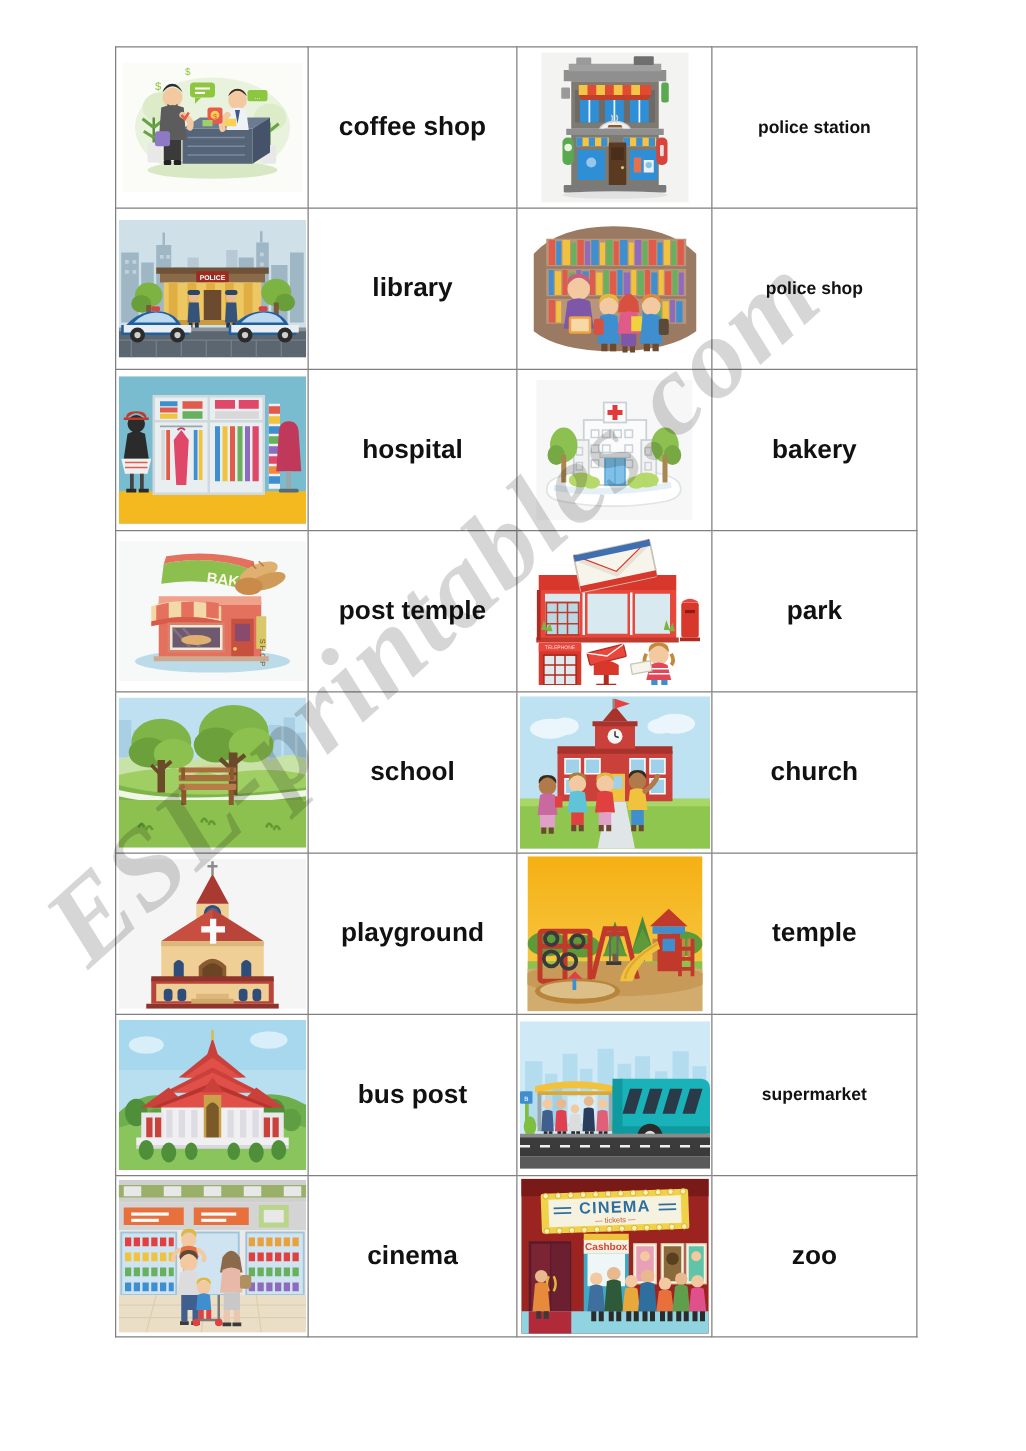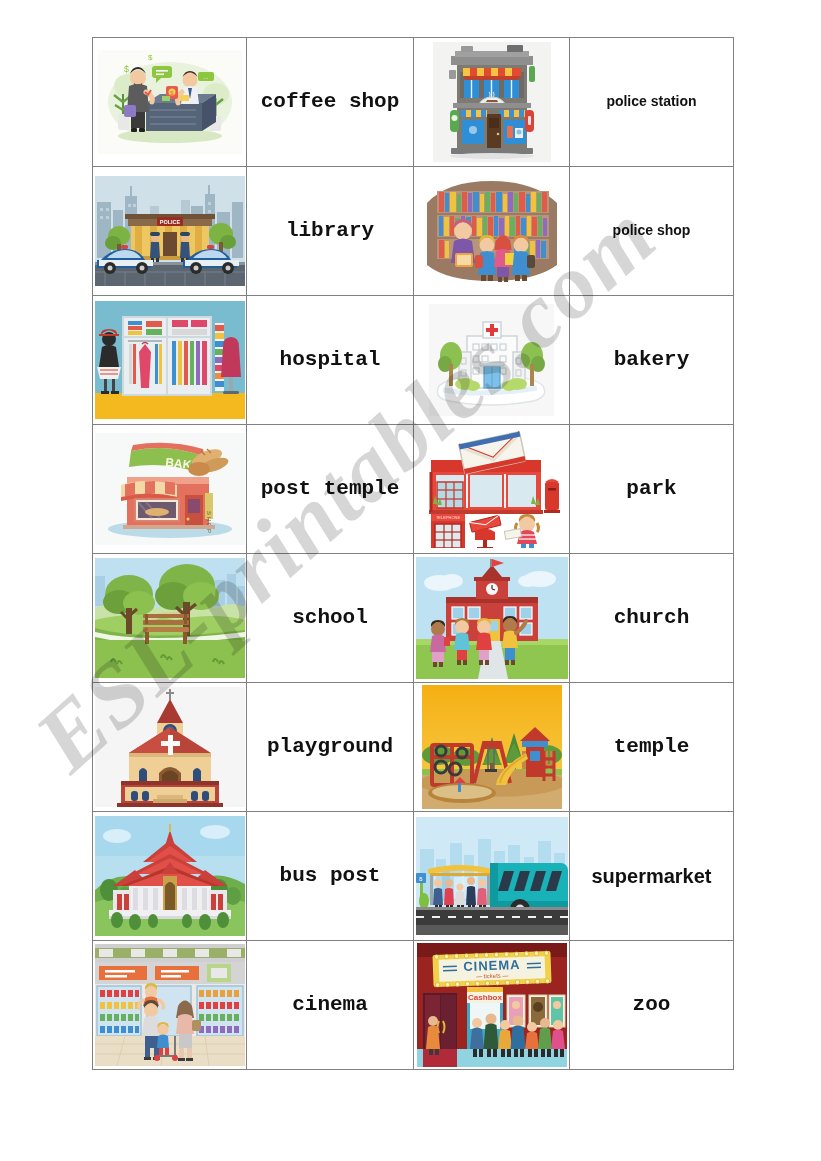--- a/index.html
+++ b/index.html
@@ -70,23 +70,23 @@
 
   .word {
     text-align: center;
     font-family: "Liberation Sans", sans-serif;
     font-weight: bold;
     color: #111;
     line-height: 1.1;
     padding: 0 4px;
     white-space: nowrap;
   }
-  .word.big { font-size: 21px; font-family: Liberation Mono, monospace; }
+  .word.big { font-size: 21px; }
   .word.med { font-size: 14px; }
-  .word.sml { font-size: 20px; }
+  .word.sml { font-size: 14px; }
 
   .pic-wrap {
     width: 100%;
     height: 128px;
     display: flex;
     align-items: center;
     justify-content: center;
   }
   .pic {
     display: block;

